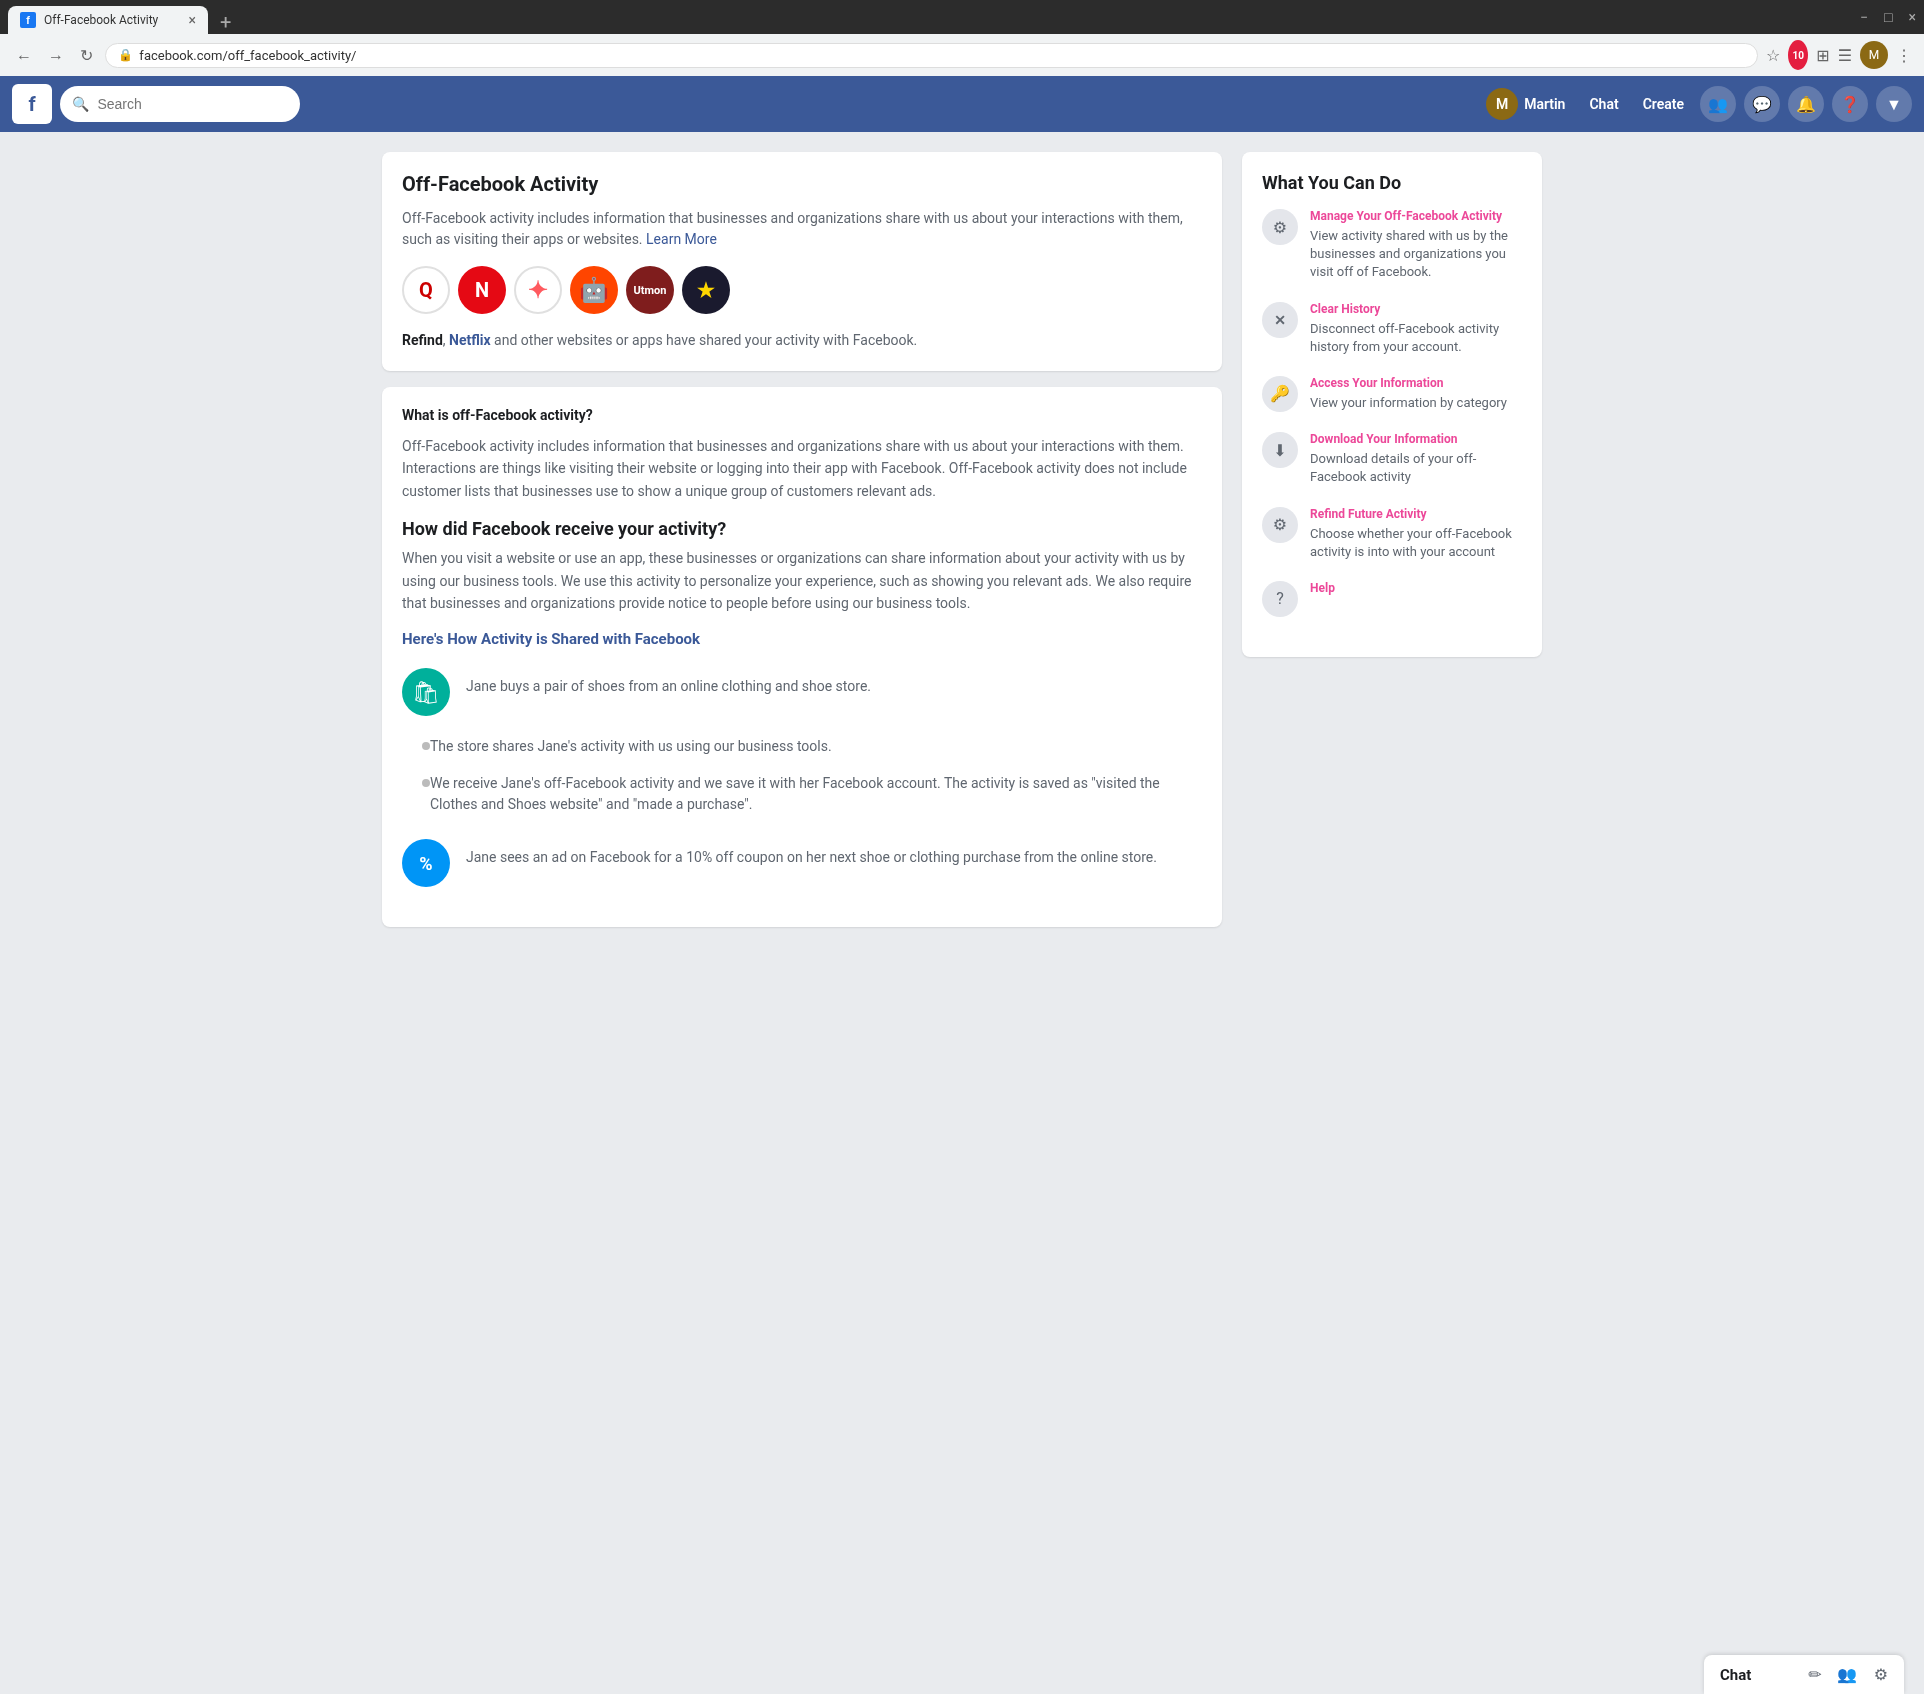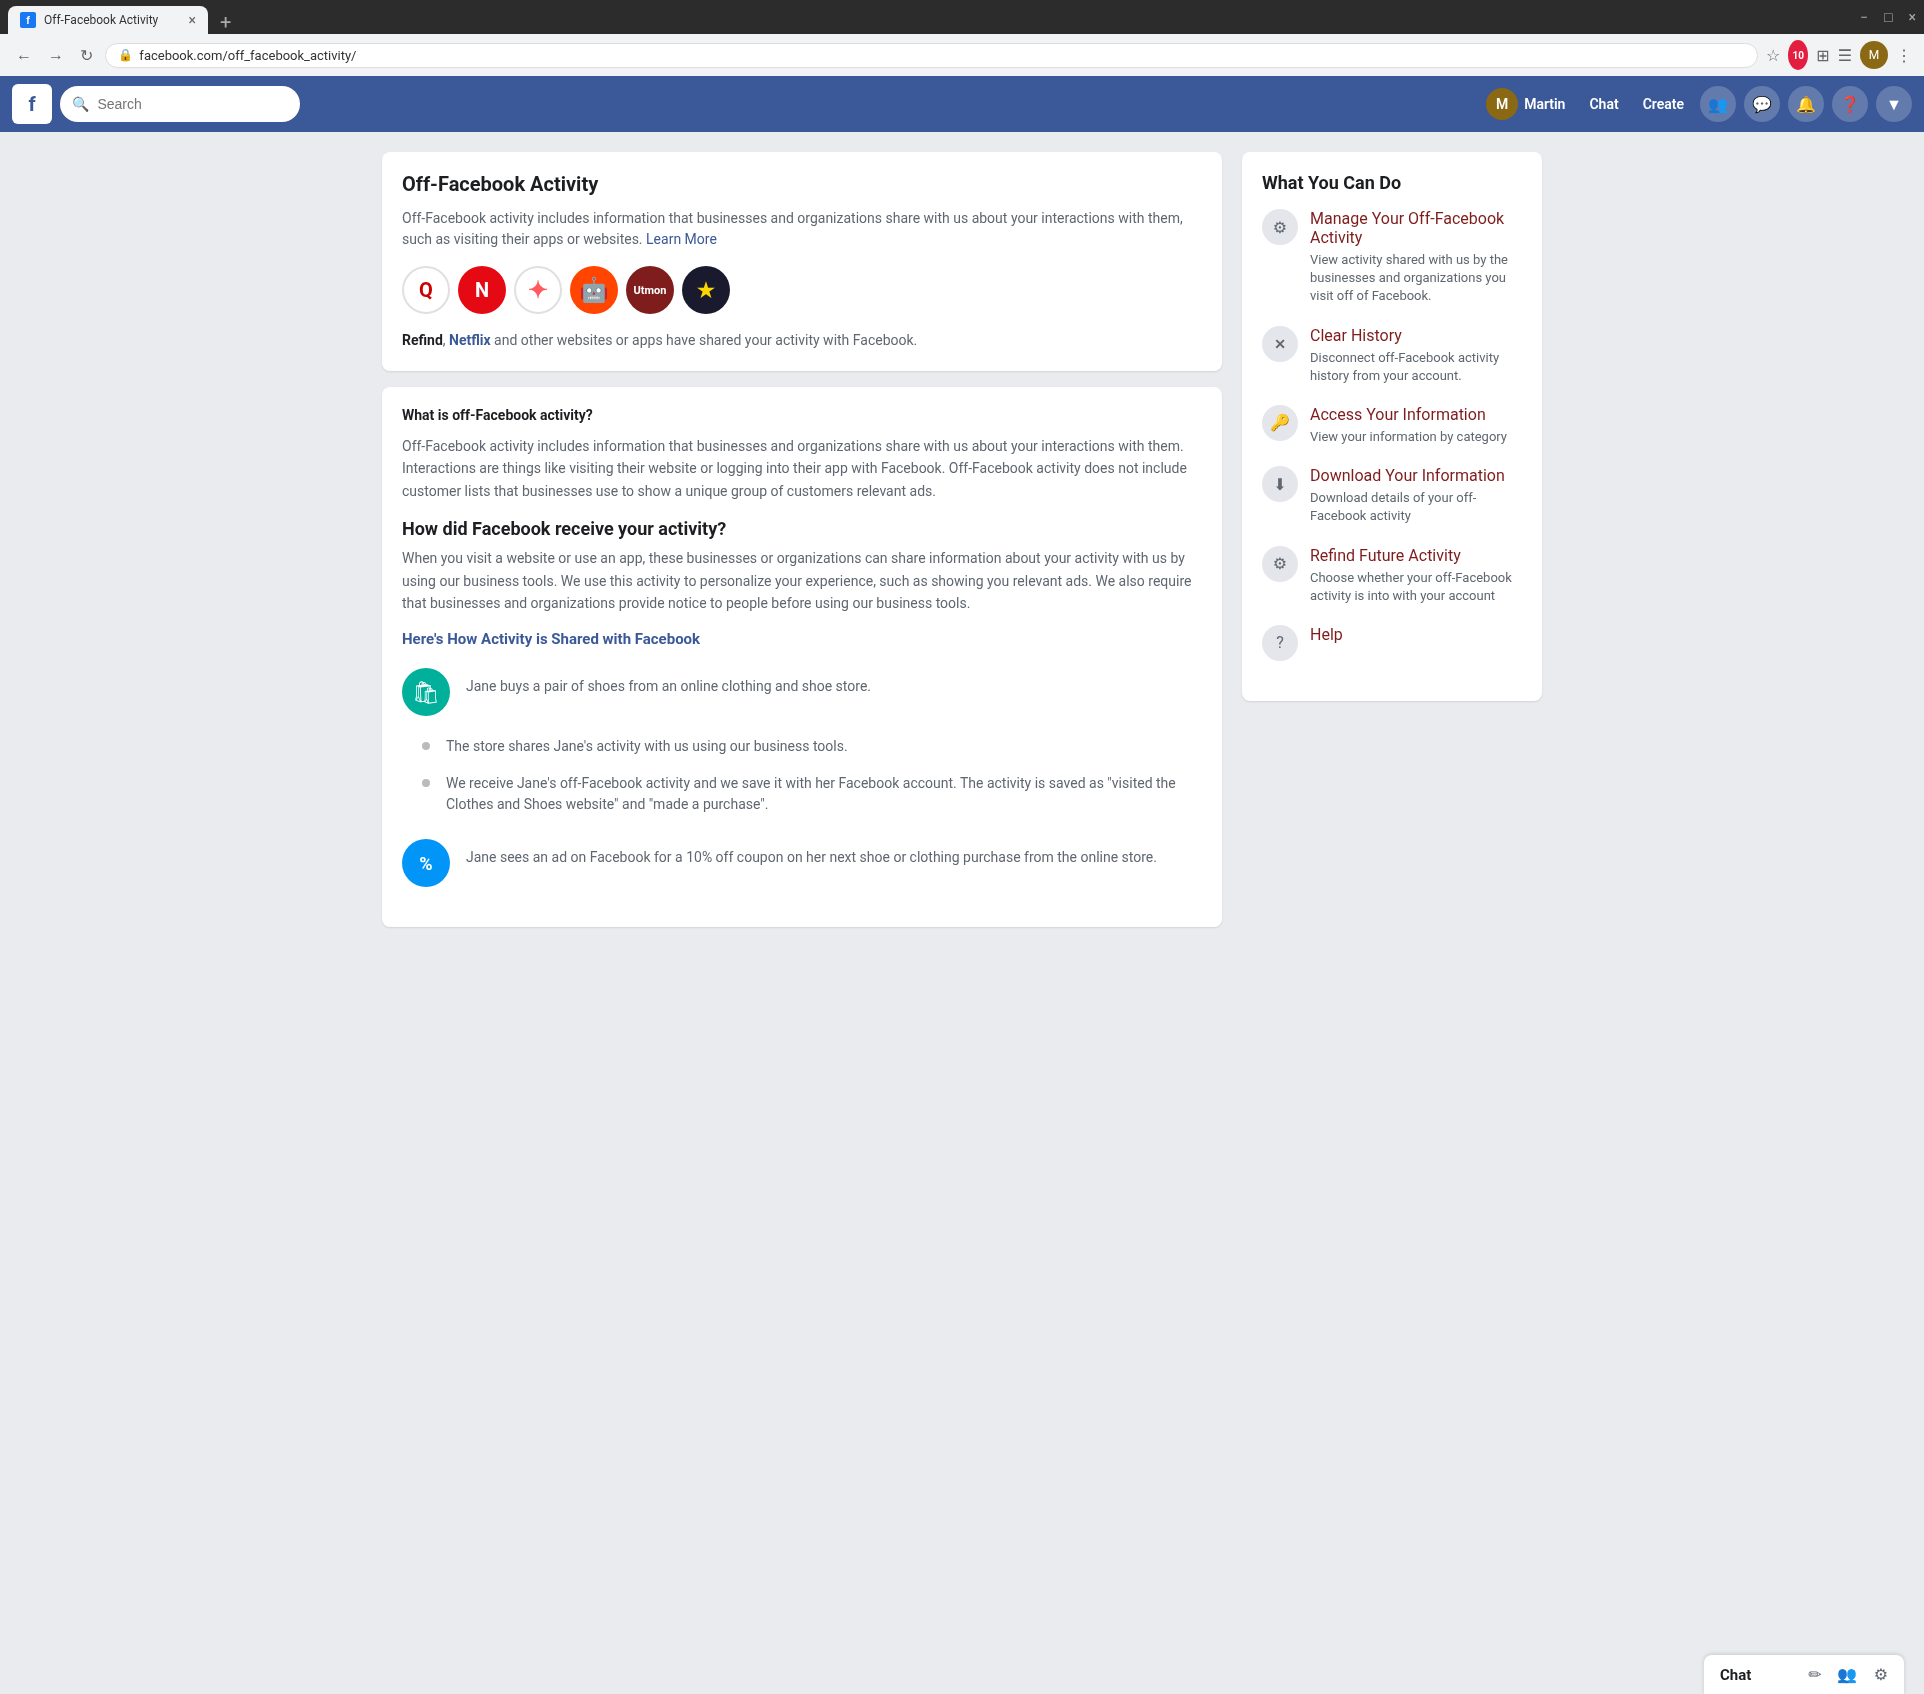--- a/index.html
+++ b/index.html
@@ -55,33 +55,33 @@
     .activity-heading { color: #3b5998; font-size: 15px; font-weight: 700; margin: 16px 0 20px; }
 
     
     .activity-flow { display: flex; flex-direction: column; gap: 0; }
     .activity-step { display: flex; align-items: flex-start; gap: 16px; margin-bottom: 20px; position: relative; }
     .step-icon-circle { width: 48px; height: 48px; border-radius: 50%; display: flex; align-items: center; justify-content: center; font-size: 22px; flex-shrink: 0; }
     .step-icon-teal { background: #00b09b; color: white; }
     .step-icon-blue { background: #0095f6; color: white; }
     .step-text { color: #606770; line-height: 1.5; padding-top: 8px; }
 
-    .step-bullet { display: flex; align-items: flex-start; gap: 16px; margin-bottom: 16px; }
+    .step-bullet { display: flex; align-items: flex-start; margin-bottom: 16px; }
     .bullet-dot { width: 8px; height: 8px; background: #bbb; border-radius: 50%; flex-shrink: 0; margin-top: 6px; margin-left: 20px; }
     .bullet-text { color: #606770; line-height: 1.5; flex: 1; }
 
     
     .right-panel { width: 300px; flex-shrink: 0; }
     .right-card { background: white; border-radius: 8px; padding: 20px; box-shadow: 0 1px 2px rgba(0,0,0,0.1); }
     .right-title { font-size: 18px; font-weight: 700; margin-bottom: 16px; color: #1c1e21; }
 
     .right-item { display: flex; gap: 12px; margin-bottom: 20px; align-items: flex-start; }
     .right-item-icon { width: 36px; height: 36px; border-radius: 50%; background: #e4e6eb; display: flex; align-items: center; justify-content: center; flex-shrink: 0; color: #606770; font-size: 16px; }
     .right-item-content { flex: 1; }
-    .right-item-link { color: #7f1d1d; font-weight: 400; font-size: 16px; cursor: pointer; text-decoration: none; display: block; margin-bottom: 4px; }
+    .right-item-link { color: #ec4899; font-weight: 700; font-size: 12px; cursor: pointer; text-decoration: none; display: block; margin-bottom: 4px; }
     .right-item-desc { color: #606770; font-size: 13px; line-height: 1.4; }
 
     
     .chat-bar { position: fixed; bottom: 0; right: 20px; background: white; border-radius: 8px 8px 0 0; box-shadow: 0 -1px 4px rgba(0,0,0,0.15); padding: 10px 16px; display: flex; align-items: center; gap: 16px; min-width: 200px; }
     .chat-title { font-weight: 700; font-size: 15px; flex: 1; }
     .chat-action { color: #606770; cursor: pointer; font-size: 16px; }
   </style>
 </head>
 <body>
 

